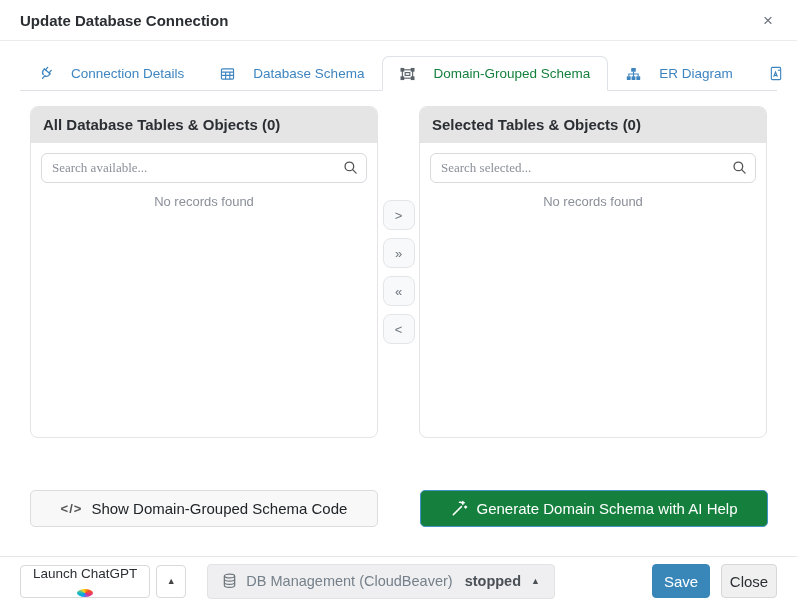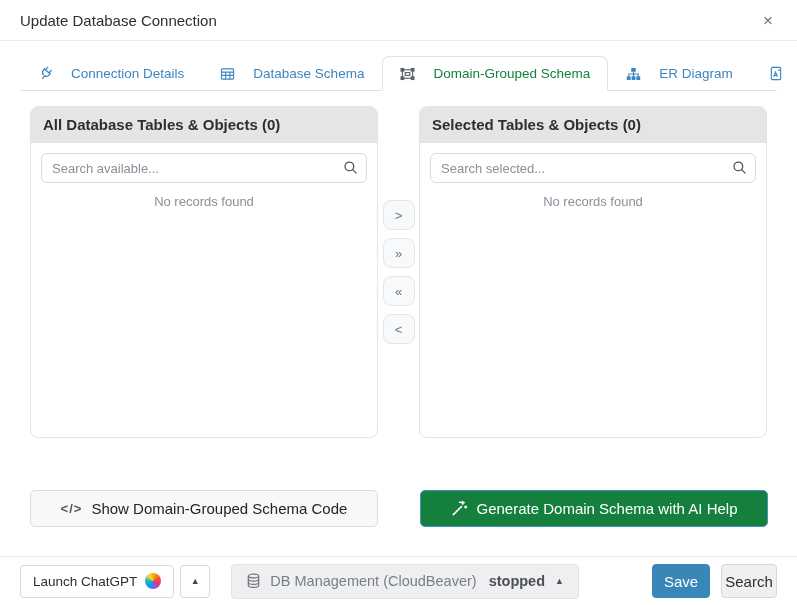--- a/index.html
+++ b/index.html
@@ -9,21 +9,21 @@
     background: #ffffff;
     color: #212529;
     position: relative;
     overflow: hidden;
   }
   
   .dialog-header {
     display: flex; justify-content: space-between; align-items: center;
     padding: 10px 20px 9px; border-bottom: 1px solid #ececec;
   }
-  .dialog-title { font-size: 15px; font-weight: normal; color: #2b2f33; }
+  .dialog-title { font-size: 15px; font-weight: bold; color: #2b2f33; }
   .close-x { color: #6c757d; font-size: 17px; line-height: 1; cursor: pointer; padding: 2px 4px; }
   
   .tabs {
     display: flex; align-items: flex-end;
     margin: 15px 20px 0; border-bottom: 1px solid #dee2e6;
   }
   .tab {
     display: flex; align-items: center; gap: 18px;
     padding: 9px 17px; font-size: 13.5px; color: #3e85c0;
     margin-bottom: -1px; cursor: pointer; white-space: nowrap;
@@ -45,21 +45,21 @@
   }
   .panel-header {
     background: #e5e5e5; border-bottom: 1px solid #e4e4e7;
     padding: 9px 12px; font-size: 15px; font-weight: bold; color: #2b2f33;
   }
   .panel-body { padding: 10px; flex: 1; }
   .search-box { position: relative; }
   .search-input {
     width: 100%; height: 30px; border: 1px solid #d9d9de; border-radius: 6px;
     padding: 0 32px 0 10px; font-size: 13px; color: #333;
-    font-family: Liberation Sans, sans-serif; outline: none; background: #fff;
+    font-family: Liberation Serif, serif; outline: none; background: #fff;
   }
   .search-input::placeholder { color: #8a8f98; }
   .search-icon { position: absolute; right: 9px; top: 7px; color: #555; }
   .empty-text { text-align: center; color: #8a8f98; font-size: 13px; margin-top: 11px; }
   
   .transfer-col {
     width: 41px; display: flex; flex-direction: column;
     align-items: center; justify-content: center; gap: 8px;
   }
   .transfer-btn {
@@ -85,21 +85,21 @@
     border-top: 1px solid #e7e7e7; background: #fff;
     display: flex; align-items: center; padding: 0 20px;
   }
   .footer-left { display: flex; align-items: center; gap: 6px; }
   .btn-base {
     display: flex; align-items: center; justify-content: center;
     border-radius: 4px; cursor: pointer; font-family: "Liberation Sans", sans-serif;
   }
   .launch-btn {
     height: 33px; padding: 0 12px; gap: 8px;
-    background: #fff; border: 1px solid #d9d9d9; font-size: 13.5px; color: #2b2f33;
+    background: #fff; border: 1px solid #d9d9d9; font-size: 13.5px; color: #2b2f33; flex-direction: column;
   }
   .copilot-icon {
     width: 16px; height: 16px; border-radius: 50%;
     background: conic-gradient(from 220deg, #00a4ef, #19b8c4, #ffd91c, #f8a00e, #f35325, #e2308e, #7b5fe3, #00a4ef);
   }
   .caret-btn {
     width: 30px; height: 33px; background: #fff; border: 1px solid #d9d9d9;
     color: #444; font-size: 9px;
   }
   .db-btn {
@@ -267,15 +267,15 @@
             <path d="M2.5 10v3.4c0 1.1 2.46 2 5.5 2s5.5-.9 5.5-2V10"></path>
           </svg>
       </span>
       <span>DB Management (CloudBeaver)</span>
       <span class="db-status">stopped</span>
       <span class="db-caret">▲</span>
     </button>
   </div>
   <div class="footer-right">
     <button class="btn-base save-btn">Save</button>
-    <button class="btn-base close-btn">Search</button>
+    <button class="btn-base close-btn">Close</button>
   </div>
 </div>
 
 </body></html>

